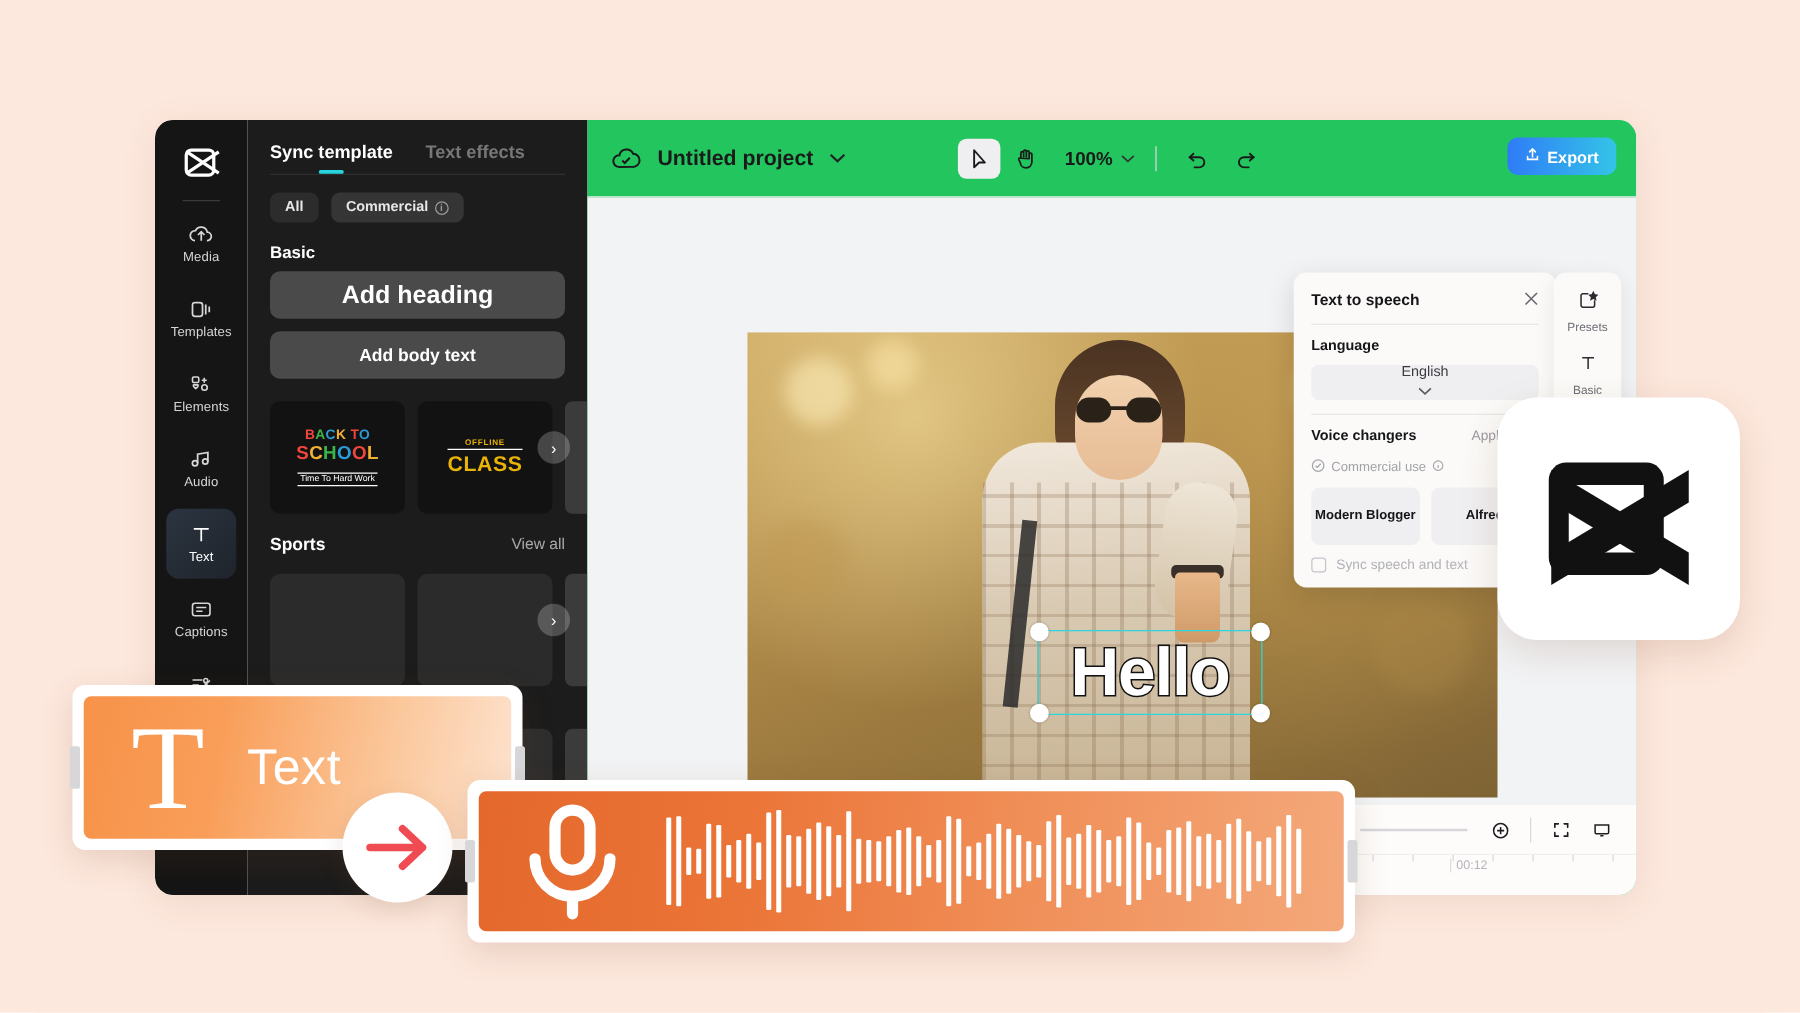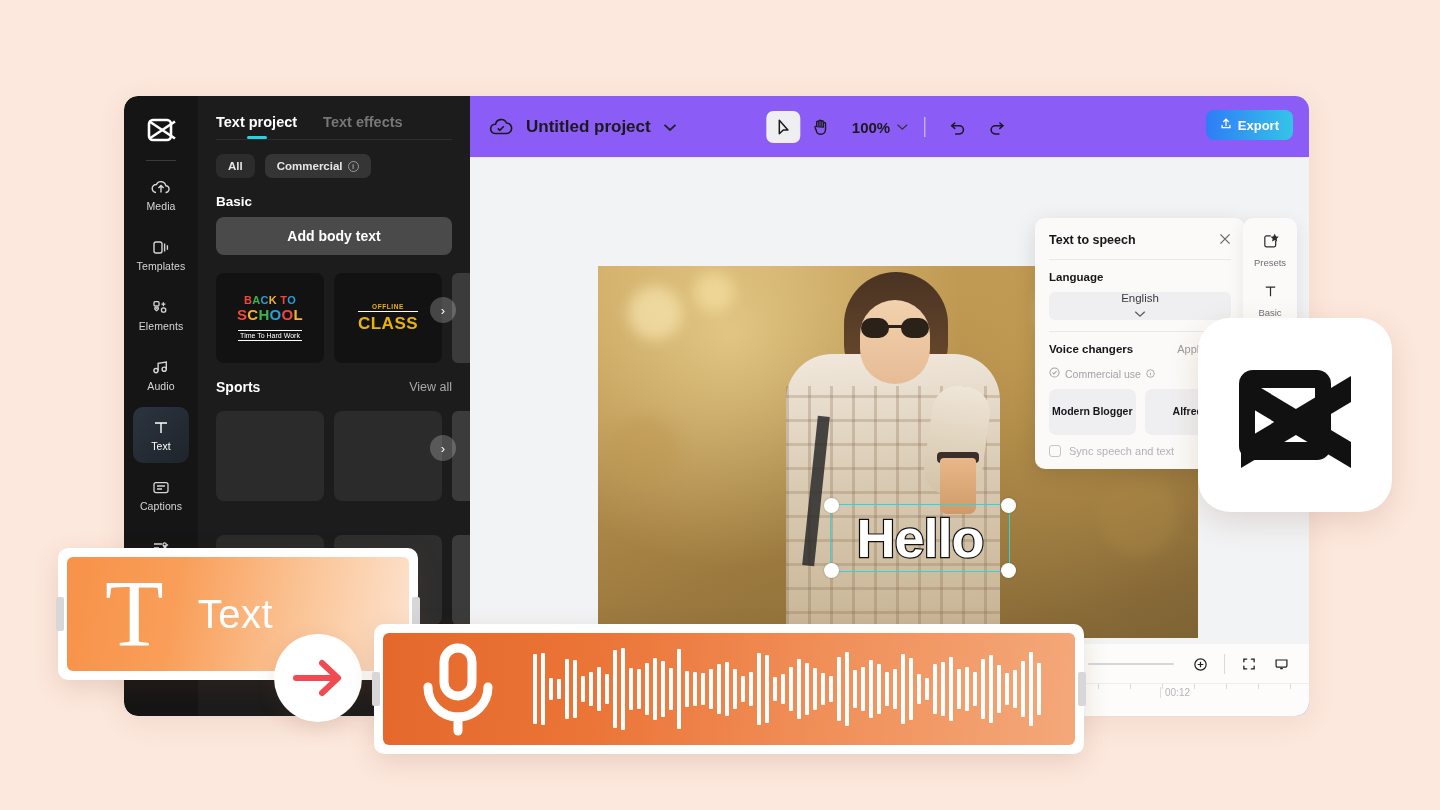--- a/index.html
+++ b/index.html
@@ -89,21 +89,21 @@
   .cls { text-align:center; color:#eab308; }
   .cls .o { font-size: 6.5px; letter-spacing:.6px; font-weight: bold; border-bottom: 1px solid #fff; padding-bottom:1px; }
   .cls .c { font-size: 17px; font-weight: bold; letter-spacing: .5px; margin-top: 2px; }
   .tmpl-dark { width:108px; height:90px; background:#2b2b2b; border-radius:8px; flex:none; }
   .tmpl-green { width:108px; height:90px; background:#2e2e2e; border-radius:8px; flex:none;
                 display:flex; flex-direction:column; align-items:center; justify-content:center; gap:2px;}
   .tmpl-green .sm { font-size: 6px; color:#ddd; }
   .tmpl-green .gb { font-size: 12px; color:#2BE06A; font-weight:bold; font-style:italic; }
 
   
-  .main { position: absolute; left: 346px; top: 0; right: 0; bottom: 0; background: #8b5cf6; }
+  .main { position: absolute; left: 346px; top: 0; right: 0; bottom: 0; background: #22c55e; }
   .topbar { height: 62px; display: flex; align-items: center; padding: 0 16px; position: relative; }
   .cloud-ico { width: 30px; height: 30px; display:flex; align-items:center; justify-content:center; }
   .proj-title { font-size: 17px; font-weight: bold; color: #1a1a1a; margin-left: 10px; }
   .chev { margin-left: 12px; color:#333; }
   .tool-center { position: absolute; left: 50%; transform: translateX(-50%); display:flex; align-items:center; gap: 4px; }
   .tbtn { width: 34px; height: 32px; border-radius: 7px; display:flex; align-items:center; justify-content:center; color:#1a1a1a;}
   .tbtn.sel { background: #EFEFF2; }
   .zoom-box { display:flex; align-items:center; gap:6px; margin-left: 10px; font-size:15px; font-weight:bold; color:#1a1a1a;}
   .vsep { width:1px; height:20px; background:#d9d9dd; margin: 0 12px; }
   .export {
@@ -366,36 +366,37 @@
           <circle cx="10" cy="5.6" r="2.4"></circle>
             <circle cx="5" cy="11" r="2.2"></circle>
             <circle cx="15" cy="11" r="2.2"></circle>
         </svg>
       </span>
     </div>
   </div>
 
   <div class="panel">
     <div class="panel-tabs">
-      <div class="panel-tab active">Text project</div>
+      <div class="panel-tab active">Sync template</div>
       <div class="panel-tab">Text effects</div>
     </div>
     <div class="panel-divider"></div>
 
     <div class="chips">
       <div class="chip">
         <span>All</span>
       </div>
       <div class="chip light">
         <span>Commercial</span>
         <span class="info">i</span>
       </div>
     </div>
 
     <div class="sec-title">Basic</div>
+    <div class="big-btn h">Add heading</div>
     <div class="big-btn b">Add body text</div>
 
     <div class="tmpl-row">
       <div class="tmpl">
         <div class="bts">
           <div class="l1">
             <span style="color:#F0463C">B</span><span style="color:#39B54A">A</span><span style="color:#2B9CD8">C</span><span style="color:#F2B134">K</span>
             <span style="color:#fff"> </span><span style="color:#F0463C">T</span><span style="color:#2B9CD8">O</span>
           </div>
           <div class="l2">

